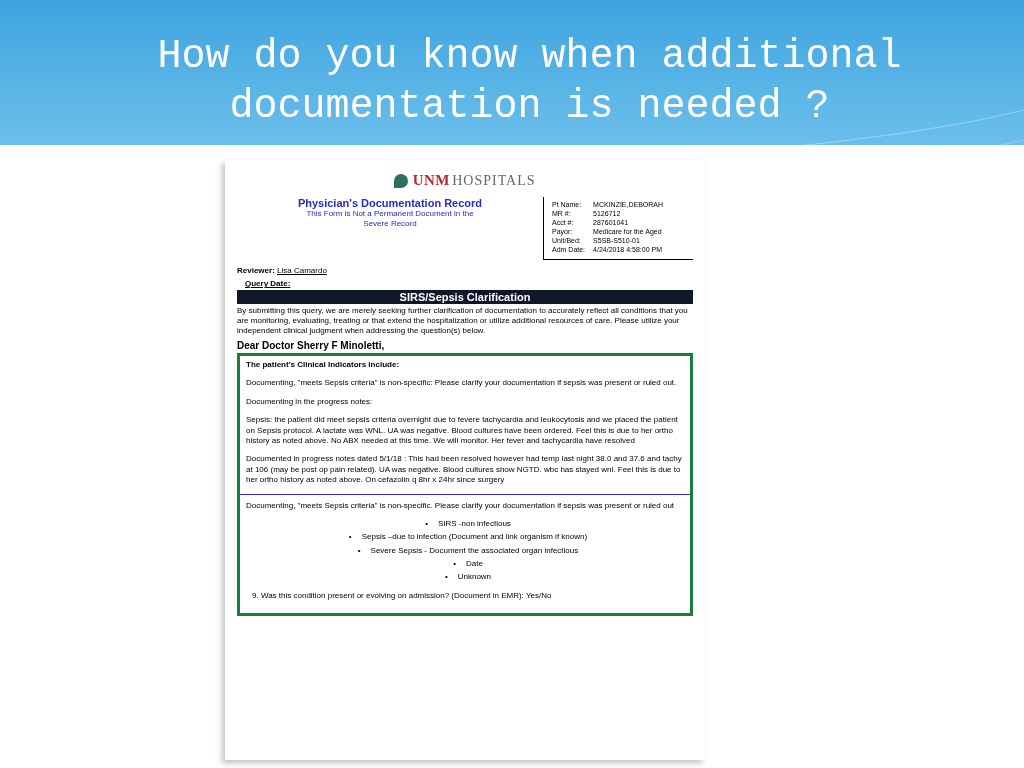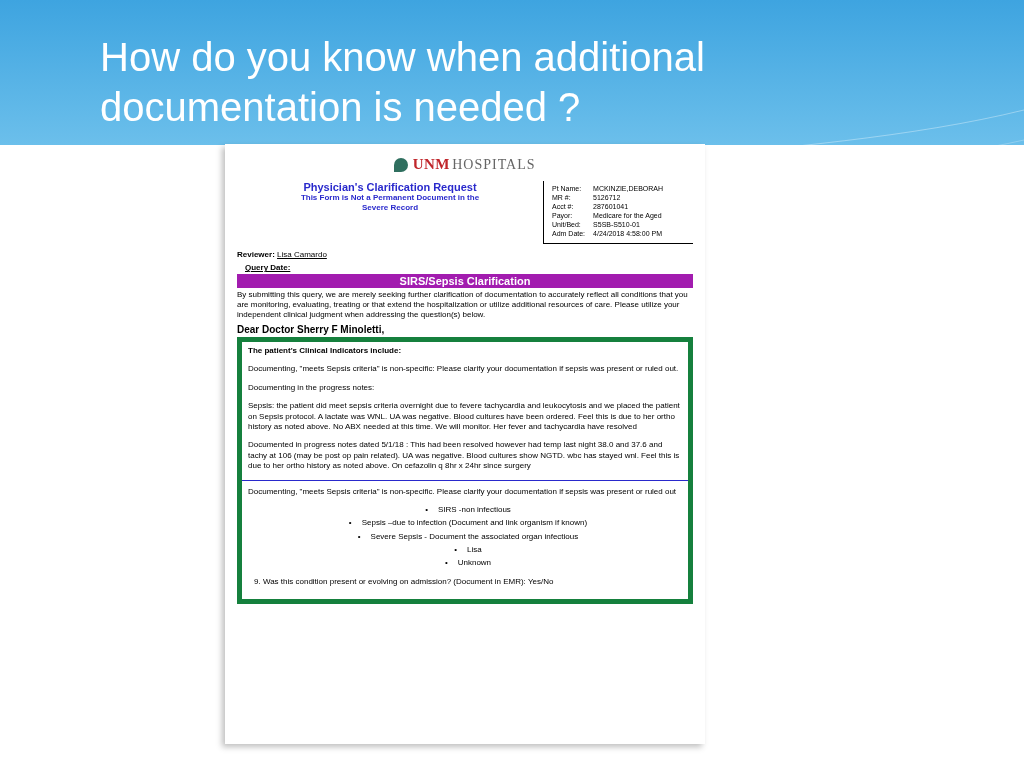--- a/index.html
+++ b/index.html
@@ -32,26 +32,26 @@
   .wave-top svg { width: 1024px; height: 230px; display: block; }
   .slide-title {
     position: absolute;
     top: 32px;
     left: 100px;
     right: 65px;
     font-size: 40px;
     font-weight: 400;
     color: #fff;
     line-height: 1.25;
-    text-align: left;
-    font-family: Liberation Sans, sans-serif;
+    text-align: center;
+    font-family: Liberation Mono, monospace;
   }
   .doc-paper {
     position: absolute;
-    top: 144px;
+    top: 160px;
     left: 225px;
     width: 480px;
     height: 600px;
     background: #fff;
     box-shadow: -3px 3px 6px rgba(0,0,0,0.25);
     padding: 8px 12px;
     font-size: 8px;
     color: #000;
   }
   .doc-logo {
@@ -75,54 +75,54 @@
   .doc-header-row {
     display: flex;
     align-items: flex-start;
     margin-bottom: 6px;
   }
   .doc-header-left {
     flex: 1;
     text-align: center;
   }
   .doc-title-main { color: #2929cc; font-weight: bold; font-size: 11px; }
-  .doc-title-sub { color: #2929cc; font-weight: bold; font-size: 8px; line-height: 1.2; }
+  .doc-title-sub { color: #2929cc; font-weight: normal; font-size: 8px; line-height: 1.2; }
   .doc-header-right {
     border-left: 1.5px solid #000;
     border-bottom: 1.5px solid #000;
     padding: 2px 4px 4px 6px;
     font-size: 7px;
     min-width: 150px;
   }
   .doc-header-right table td:first-child { padding-right: 6px; }
   .reviewer-line { font-size: 8px; margin-bottom: 4px; }
   .reviewer-line b { font-weight: bold; }
   .reviewer-line u { text-decoration: underline; text-align: center; }
   .query-date { font-size: 8px; font-weight: bold; text-decoration: underline; margin-bottom: 2px; padding-left: 8px; }
   .blue-bar {
-    background: #a21caf;
+    background: #0f172a;
     color: #fff;
     font-weight: bold;
     text-align: center;
     font-size: 11px;
     padding: 1px 0;
     margin-bottom: 2px;
   }
   .intro-text {
     font-size: 8px;
     line-height: 1.25;
     margin-bottom: 4px;
   }
   .dear-doctor {
     font-weight: bold;
     font-size: 10px;
     margin-bottom: 2px;
   }
   .section-box {
-    border: 5px solid #15803d;
+    border: 3px solid #15803d;
     padding: 4px 6px;
     font-size: 8px;
     line-height: 1.3;
   }
   .section-box p { margin-bottom: 8px; }
   .section-box .heading { font-weight: bold; }
   .section-box hr.divider { border: none; border-top: 1px solid #2929cc; margin: 6px -6px; }
   .bullets { margin: 6px 0 8px 6px; }
   .bullets li { list-style: none; margin-bottom: 3px; text-align: center; }
   .bullets li::before { content: "•"; margin-right: 10px; }
@@ -157,21 +157,21 @@
   <div class="doc-logo">
     <span class="doc-logo-icon"></span>
     <span class="doc-logo-text">
       <span class="unm">UNM</span>
       <span class="hospitals">HOSPITALS</span>
     </span>
   </div>
 
   <div class="doc-header-row">
     <div class="doc-header-left">
-      <div class="doc-title-main">Physician's Clarification Request</div>
+      <div class="doc-title-main">Physician's Documentation Record</div>
       <div class="doc-title-sub">This Form is Not a Permanent Document in the</div>
       <div class="doc-title-sub">Severe Record</div>
     </div>
     <div class="doc-header-right">
       <table>
         <tbody>
             <tr>
               <td>Pt Name:</td>
               <td>MCKINZIE,DEBORAH</td>
             </tr>
@@ -219,19 +219,19 @@
     <p>Sepsis: the patient did meet sepsis criteria overnight due to fevere tachycardia and leukocytosis and we placed the patient on Sepsis protocol. A lactate was WNL. UA was negative. Blood cultures have been ordered. Feel this is due to her ortho history as noted above. No ABX needed at this time. We will monitor. Her fever and tachycardia have resolved</p>
     <p>Documented in progress notes dated 5/1/18 : This had been resolved however had temp last night 38.0 and 37.6 and tachy at 106 (may be post op pain related). UA was negative. Blood cultures show NGTD. wbc has stayed wnl. Feel this is due to her ortho history as noted above. On cefazolin q 8hr x 24hr since surgery</p>
 
     <hr class="divider">
 
     <p>Documenting, "meets Sepsis criteria" is non-specific. Please clarify your documentation if sepsis was present or ruled out</p>
     <ul class="bullets">
       <li>SIRS -non infectious</li>
       <li>Sepsis –due to infection (Document and link organism if known)</li>
       <li>Severe Sepsis - Document the associated organ infectious</li>
-      <li>Lisa</li>
+      <li>Date</li>
       <li>Unknown</li>
     </ul>
     <p class="q2">9.       Was this condition present or evolving on admission? (Document in EMR):  Yes/No</p>
   </div>
 
 </div>
 
 </body></html>

